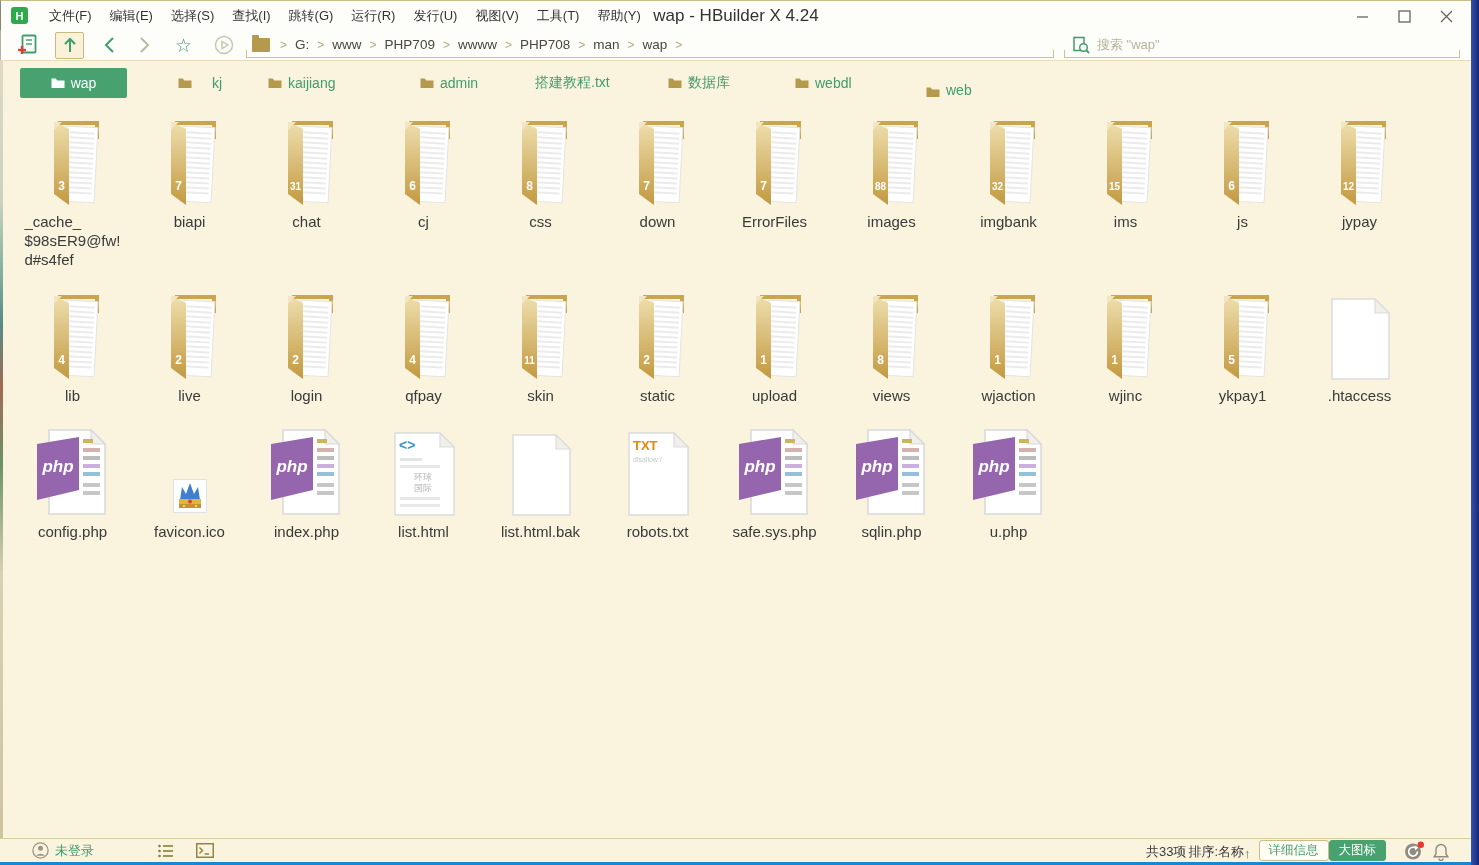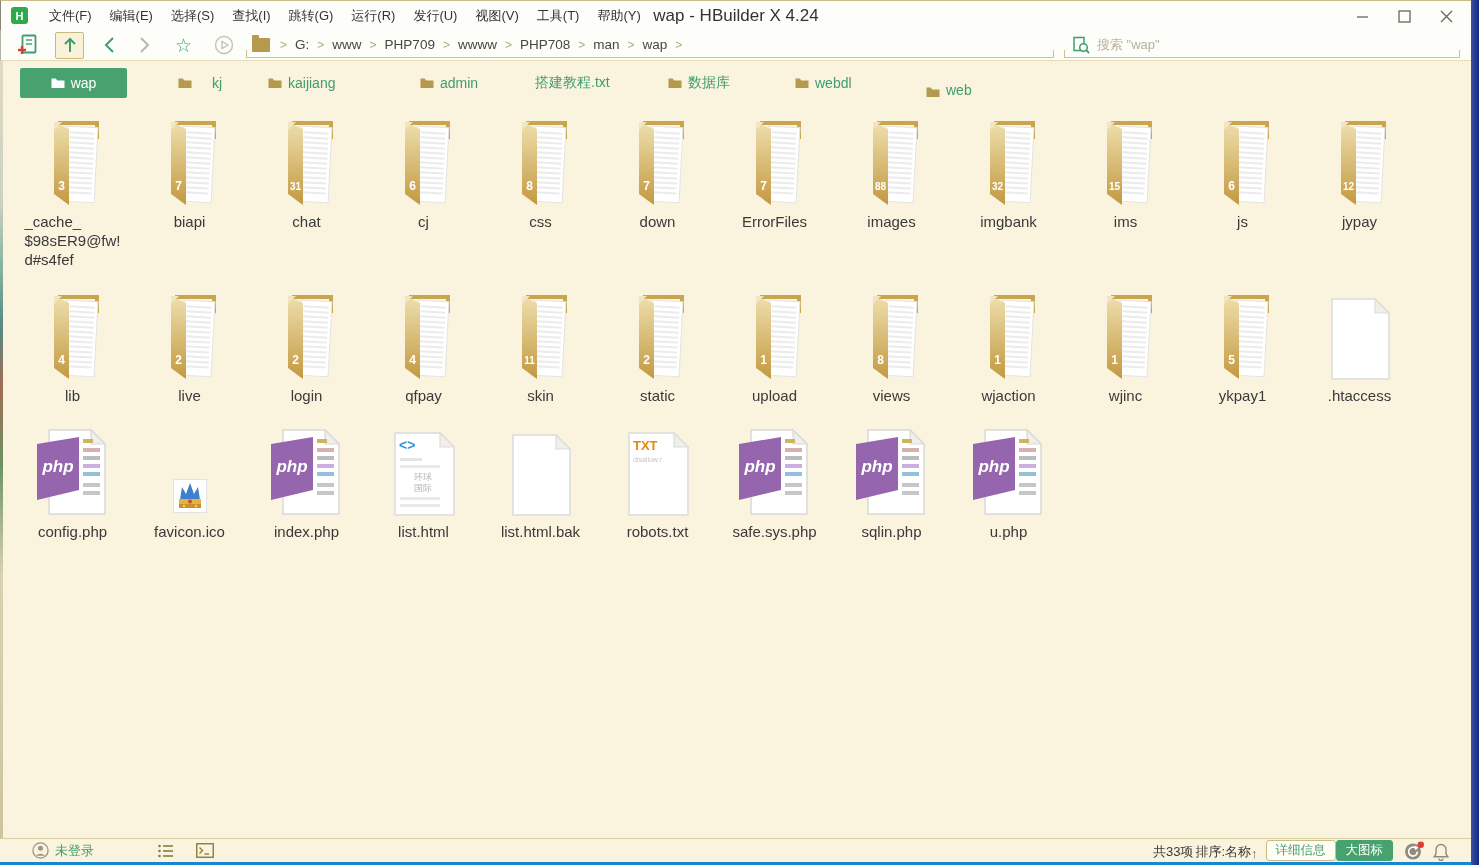--- a/index.html
+++ b/index.html
@@ -68,21 +68,21 @@
   .statusbar { position:absolute; left:0; right:8px; bottom:3px; height:24px; background:#faf3de;
     border-top:1px solid #d9cfa5; display:flex; align-items:center; font-size:13px; color:#3a3a3a; }
   .sb-login { display:flex; align-items:center; gap:6px; margin-left:32px; color:var(--text-green,#3f9d6e); cursor:pointer; }
   .sb-viewicons { display:flex; align-items:center; gap:14px; margin-left:56px; }
   .sb-right { margin-left:auto; display:flex; align-items:flex-end; padding-right:22px; }
   .sb-count { margin-right:2px; }
   .sb-arrow { color:#6a675c; font-size:13px; margin-right:8px; cursor:pointer; }
   .sb-btn { font-size:12.5px; height:21px; padding:0 9px; border-radius:3px; cursor:pointer;
     font-family:"Liberation Sans","DejaVu Sans",sans-serif; }
   .btn-detail { background:#fffdf4; border:1px solid #cbbd8a; color:var(--text-green,#3f9d6e); }
-  .btn-large { background:var(--accent-green,#47a26f); border:1px solid var(--accent-green,#47a26f); color:#fff; margin-right:3px; }
+  .btn-large { background:var(--accent-green,#47a26f); border:1px solid var(--accent-green,#47a26f); color:#fff; margin-right:10px; }
   .sb-ico { display:flex; align-items:center; cursor:pointer; margin-left:8px; }
 
   
   .edge-right { position:absolute; right:0; top:0; width:8px; height:865px;
     background:linear-gradient(90deg,#3552ae,var(--navy-edge,#16297c)); }
   .edge-bottom { position:absolute; left:0; right:8px; bottom:0; height:3px; background:var(--bottom-blue,#1787d2); }
   .edge-left { position:absolute; left:0; top:61px; bottom:27px; width:3px;
     background:linear-gradient(180deg,#d8d2c0 0%,#bfcab8 18%,#5e9a8a 28%,#2e6f6f 34%,#8a4a30 42%,#477a47 52%,#d0c8a8 66%,#c2b88e 100%); opacity:.8; }
 </style>
 </head>

